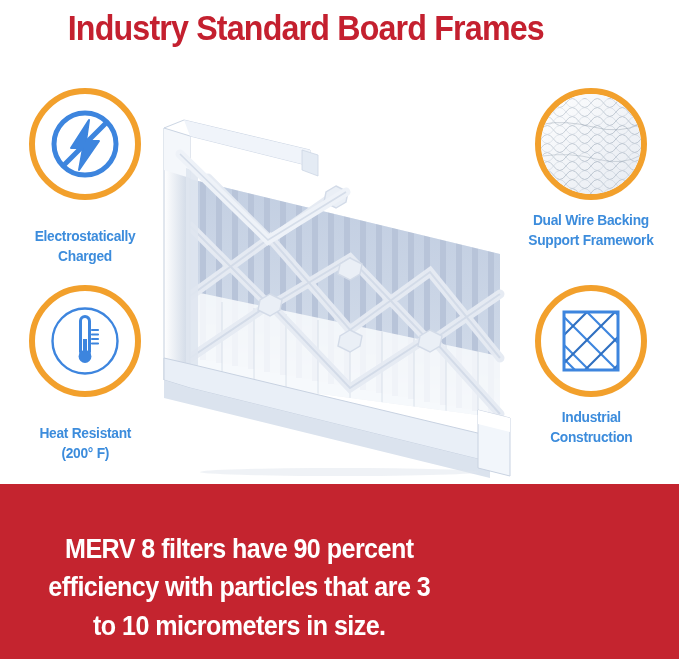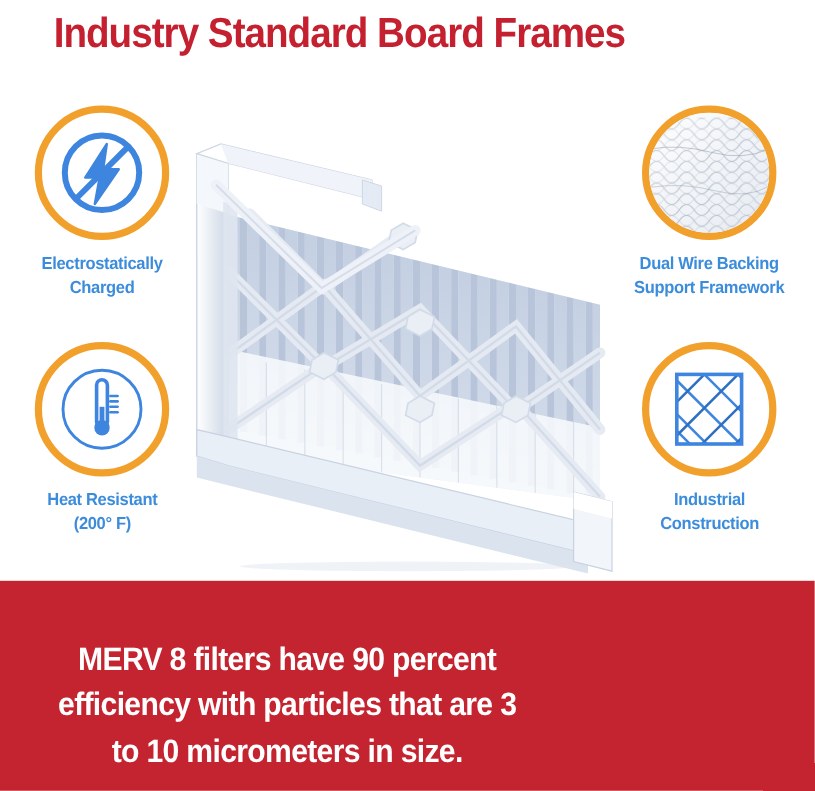--- a/index.html
+++ b/index.html
@@ -18,41 +18,41 @@
 
   
   .title-bar {
     position: absolute;
     top: 0;
     left: 0;
     width: 565px;
     height: 56px;
     display: flex;
     align-items: center;
-    justify-content: center;
+    justify-content: flex-end;
   }
   .title-text {
     font-size: 35px;
     font-weight: 700;
     color: #C4202F;
     letter-spacing: -0.9px;
     transform: scaleX(0.92);
     transform-origin: center;
     white-space: nowrap;
   }
 
   
   .feature {
     position: absolute;
     width: 170px;
     display: flex;
     flex-direction: column;
     align-items: center;
   }
-  .feature-left  { left: 0px; }
+  .feature-left  { left: 0px; gap: 16px; }
   .feature-right { left: 506px; justify-content: center; }
   .feat-1 { top: 88px; }
   .feat-2 { top: 285px; }
 
   .ring {
     width: 112px;
     height: 112px;
     border-radius: 50%;
     border: 6px solid #F2A02C;
     box-sizing: border-box;

